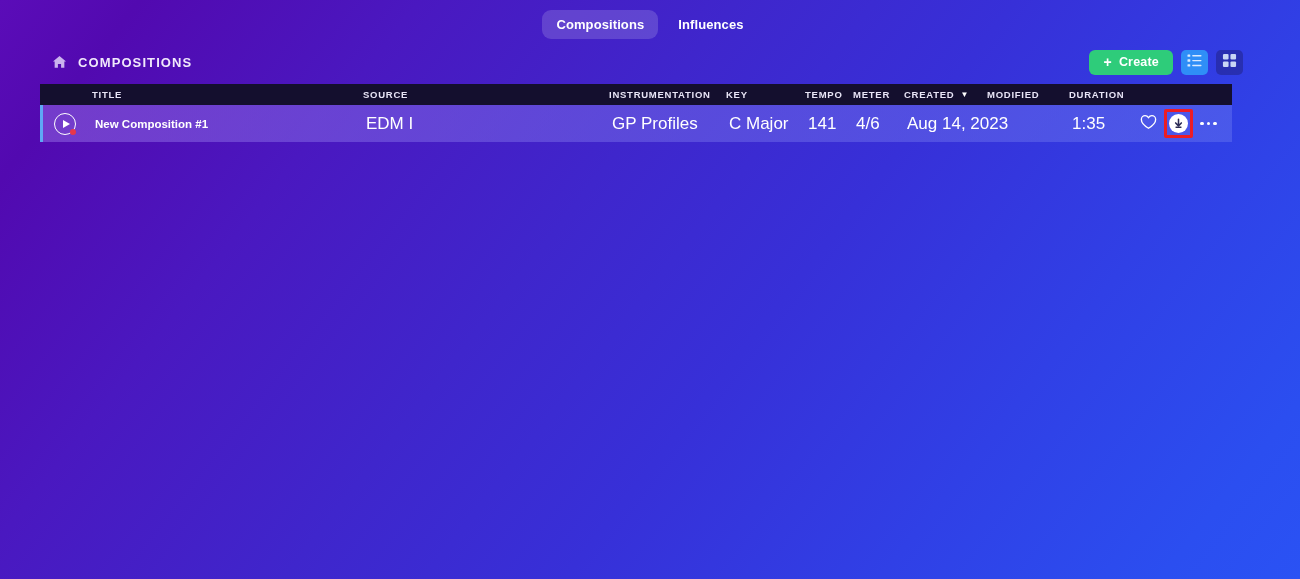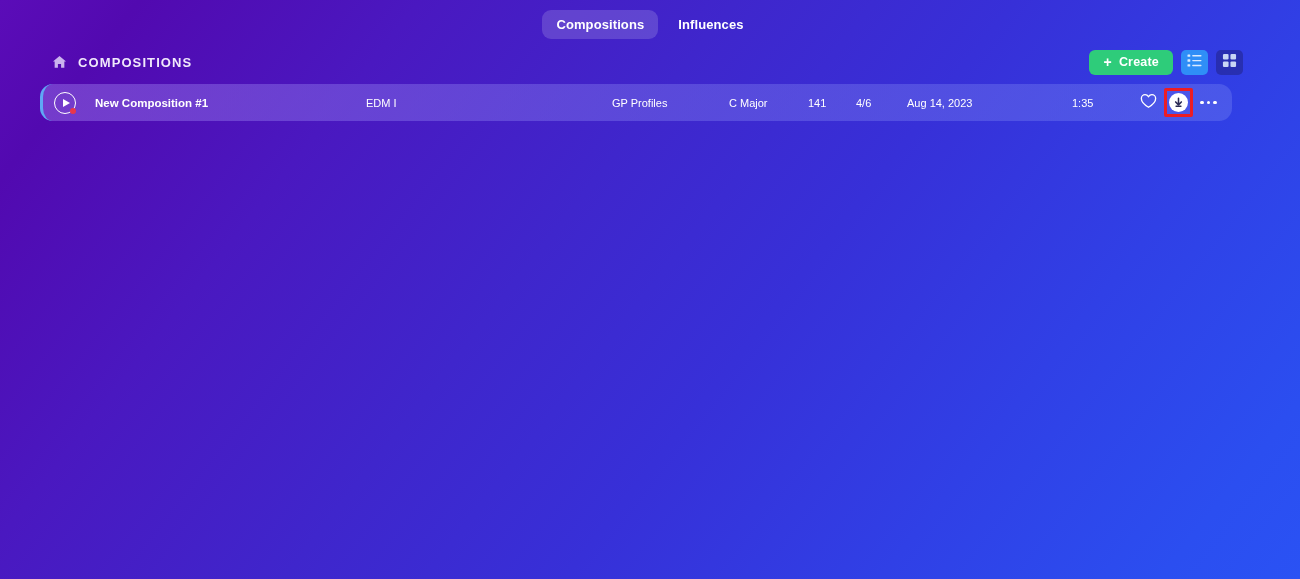--- a/index.html
+++ b/index.html
@@ -141,24 +141,23 @@
   }
 
   .trow {
     height: 37px;
     background: linear-gradient(100deg, rgba(150,110,230,0.50) 0%, rgba(120,115,235,0.46) 55%, rgba(105,120,240,0.44) 100%);
     display: flex;
     align-items: center;
     position: relative;
     border-left: 3px solid #5fa8f5;
     cursor: pointer;
-    border-radius: 13px;
   }
   .trow .td {
-    font-size: 11px;
+    font-size: 17px;
     color: #ffffff;
     white-space: nowrap;
     font-weight: 400;
   }
   .td.title { font-weight: 600; font-size: 11.5px; }
 
   
   .c-play   { position:absolute; left: 11px; }
   .c-title  { position:absolute; left: 52px; }
   .c-source { position:absolute; left: 323px; }
@@ -270,20 +269,34 @@
           <rect x="1" y="9" width="6" height="6" rx="1.2" fill="#c9d6f5"></rect>
           <rect x="9" y="9" width="6" height="6" rx="1.2" fill="#c9d6f5"></rect>
         </svg>
       </span>
     </button>
   </div>
 </div>
 
 <div class="table-wrap">
 
+  <div class="thead">
+    <span class="th c-title">TITLE</span>
+    <span class="th c-source">SOURCE</span>
+    <span class="th c-instr">INSTRUMENTATION</span>
+    <span class="th c-key">KEY</span>
+    <span class="th c-tempo">TEMPO</span>
+    <span class="th c-meter">METER</span>
+    <span class="th c-created">
+      <span>CREATED</span>
+      <span class="sort-caret">▼</span>
+    </span>
+    <span class="th c-mod">MODIFIED</span>
+    <span class="th c-dur">DURATION</span>
+  </div>
 
   <div class="trow">
     <span class="c-play">
       <span class="play-circle">
         <span class="play-tri"></span>
         <span class="play-dot"></span>
       </span>
     </span>
 
     <span class="td title c-title">New Composition #1</span>

